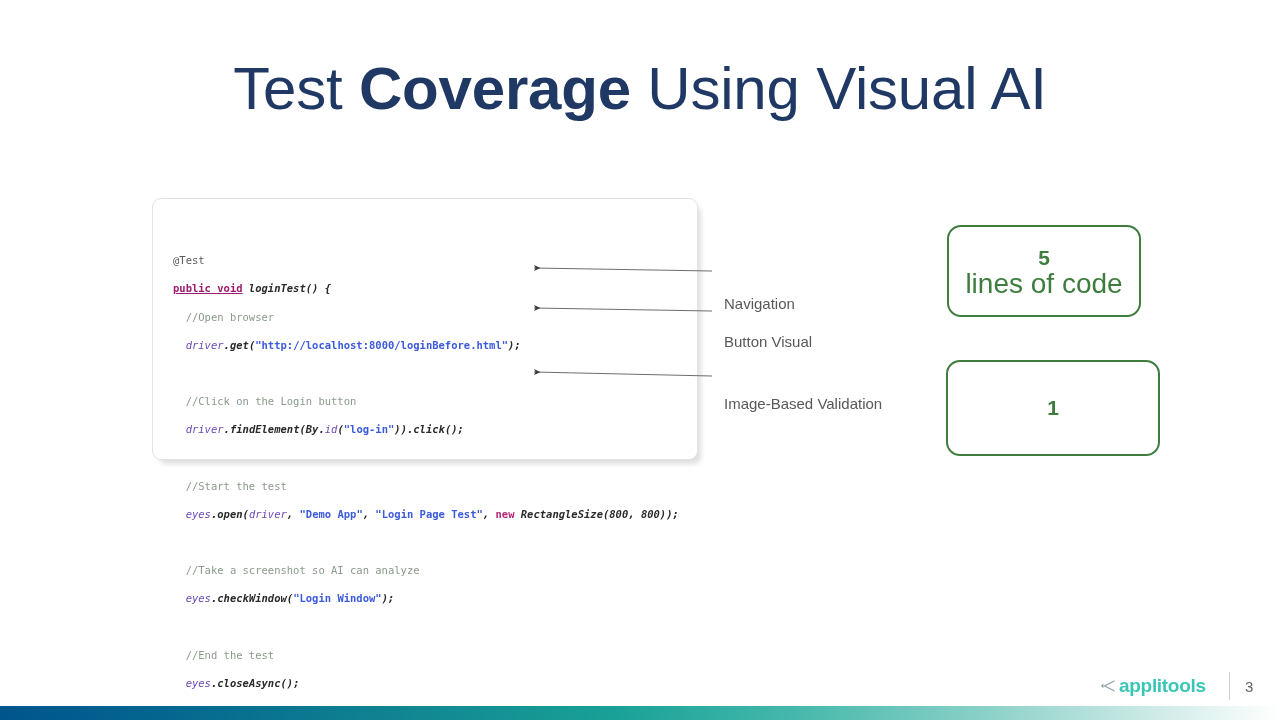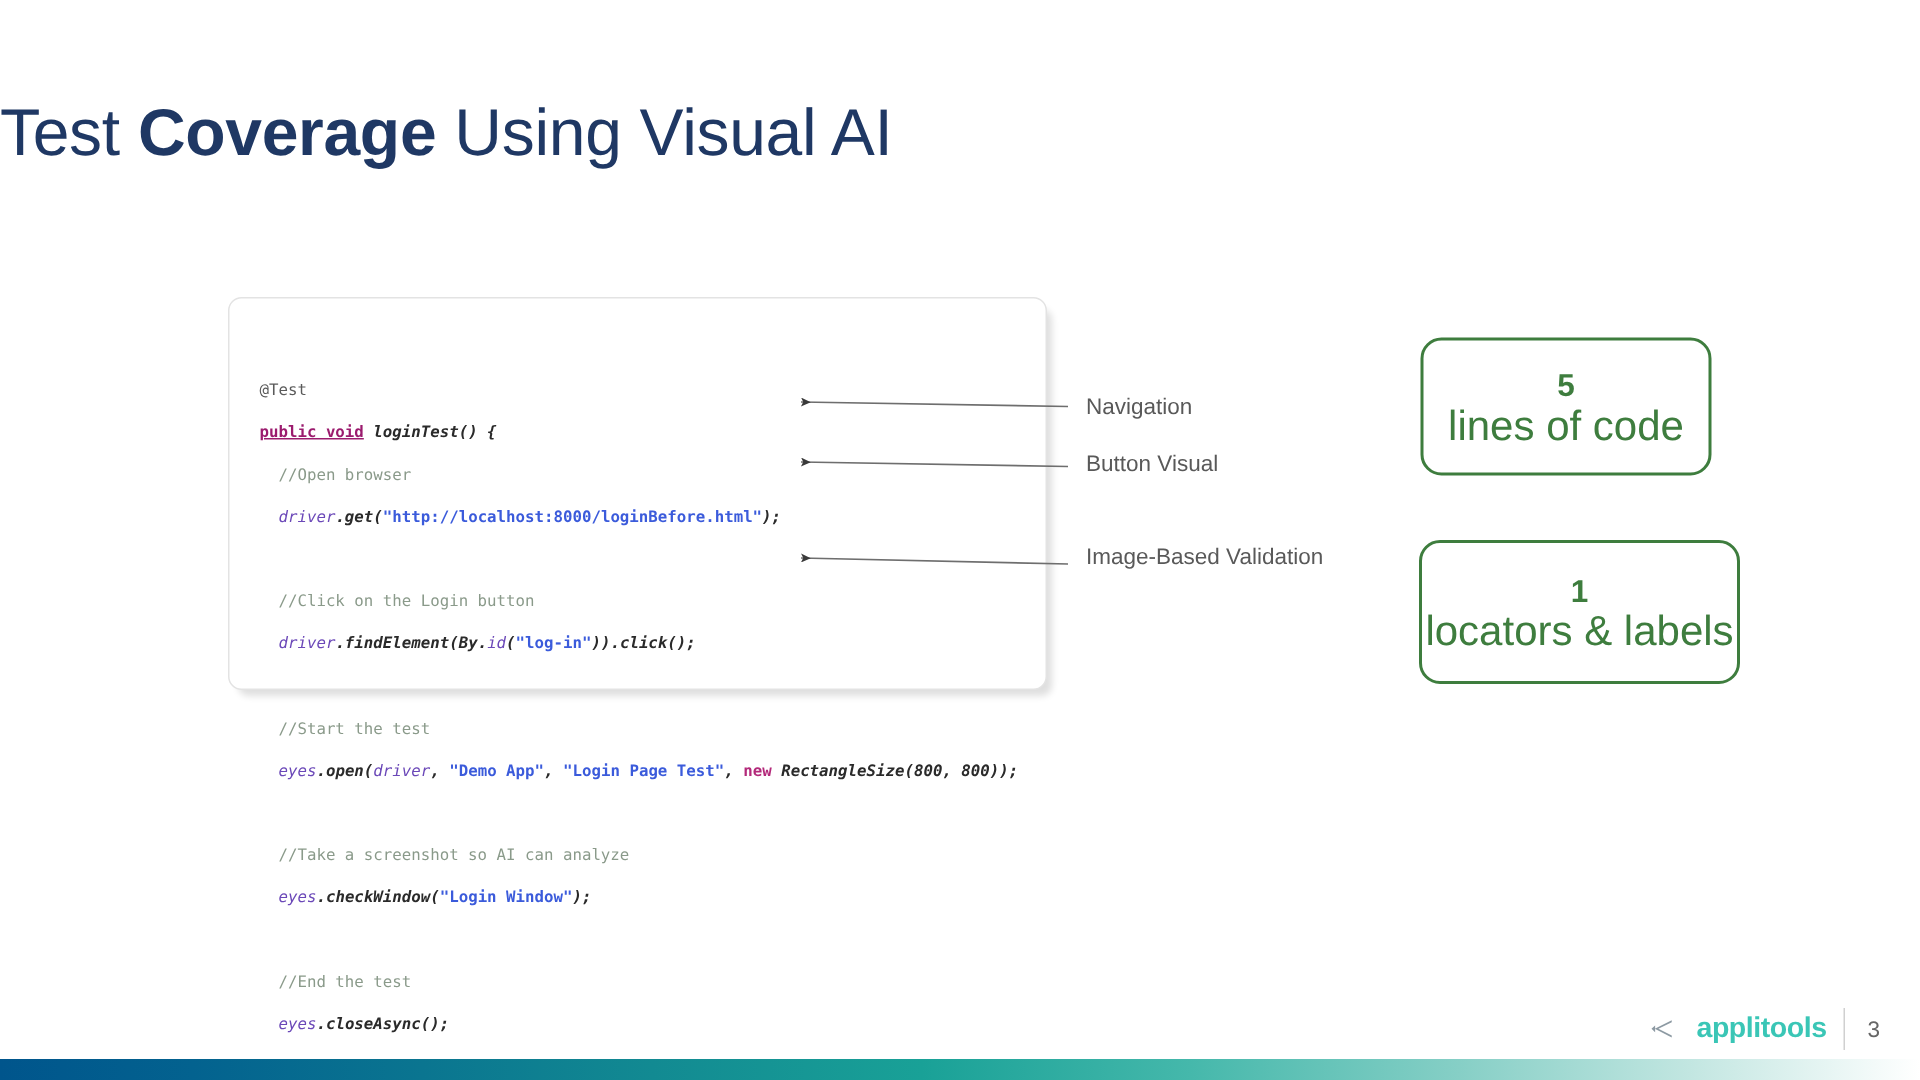--- a/index.html
+++ b/index.html
@@ -14,22 +14,22 @@
     overflow: hidden;
     position: relative;
   }
 
   
   .slide-title {
     position: absolute;
     left: 0;
     top: 62px;
     width: 1280px;
-    text-align: left;
-    font-size: 44px;
+    text-align: center;
+    font-size: 60px;
     line-height: 54px;
     color: #1f3864;
     font-weight: 400;
     letter-spacing: -0.2px;
     white-space: pre;
   }
   .slide-title .bold {
     font-weight: 700;
     color: #1f3864;
   }
@@ -76,20 +76,21 @@
     pointer-events: none;
   }
 
   
   .annot-label {
     position: absolute;
     font-size: 15px;
     line-height: 20px;
     color: #595959;
     white-space: nowrap;
+    margin-top: 32px;
   }
   #annot-0 { left: 724px; top: 262px; }
   #annot-1 { left: 724px; top: 300px; }
   #annot-2 { left: 724px; top: 362px; }
 
   
   .stat-box {
     position: absolute;
     border: 2px solid #3e7d3e;
     border-radius: 14px;
@@ -120,21 +121,21 @@
     left: 946px; top: 360px; width: 214px; height: 96px;
   }
 
   
   .footer-logo {
     position: absolute;
     left: 1100px;
     top: 676px;
     display: flex;
     align-items: center;
-    gap: 15px;
+    gap: 3px;
   }
   .logo-mark {
     width: 16px;
     height: 14px;
     display: block;
   }
   .logo-word {
     font-size: 19px;
     font-weight: 700;
     color: #3ac6b6;
@@ -202,21 +203,20 @@
 <div class="annot-label" id="annot-0">Navigation</div>
 <div class="annot-label" id="annot-1">Button Visual</div>
 <div class="annot-label" id="annot-2">Image-Based Validation</div>
 
 <div class="stat-box" id="stat-box-0">
   <div class="stat-num">5</div>
   <div class="stat-cap">lines of code</div>
 </div>
 <div class="stat-box" id="stat-box-1">
   <div class="stat-num">1</div>
-  <div class="stat-cap">locators &amp; labels</div>
 </div>
 
 <div class="footer-logo">
   <svg class="logo-mark" viewBox="0 0 16 14">
     <path d="M14.5,1.2 L3.2,6.9 L14.5,12.6 L14.5,11.3 L5.6,6.9 L14.5,2.5 Z" fill="#8d9aa3"></path>
     <path d="M3.4,4.6 L3.4,9.2 L1.0,6.9 Z" fill="#8d9aa3"></path>
   </svg>
   <span class="logo-word">applitools</span>
 </div>
 <div class="footer-divider"></div>

